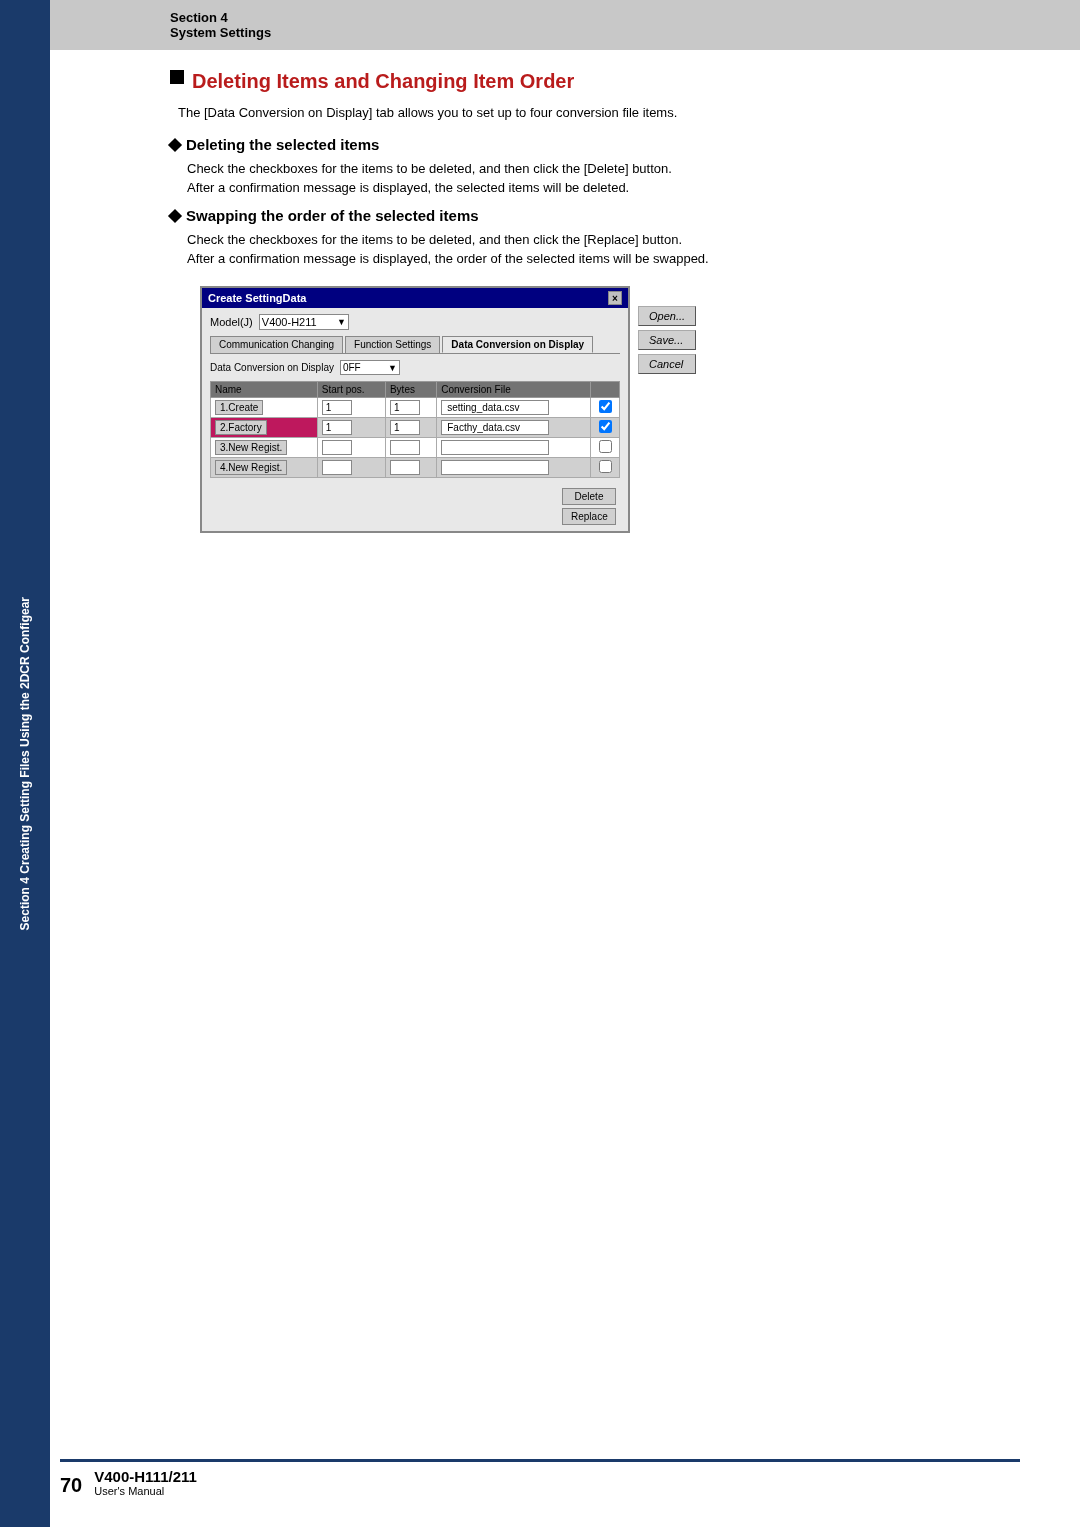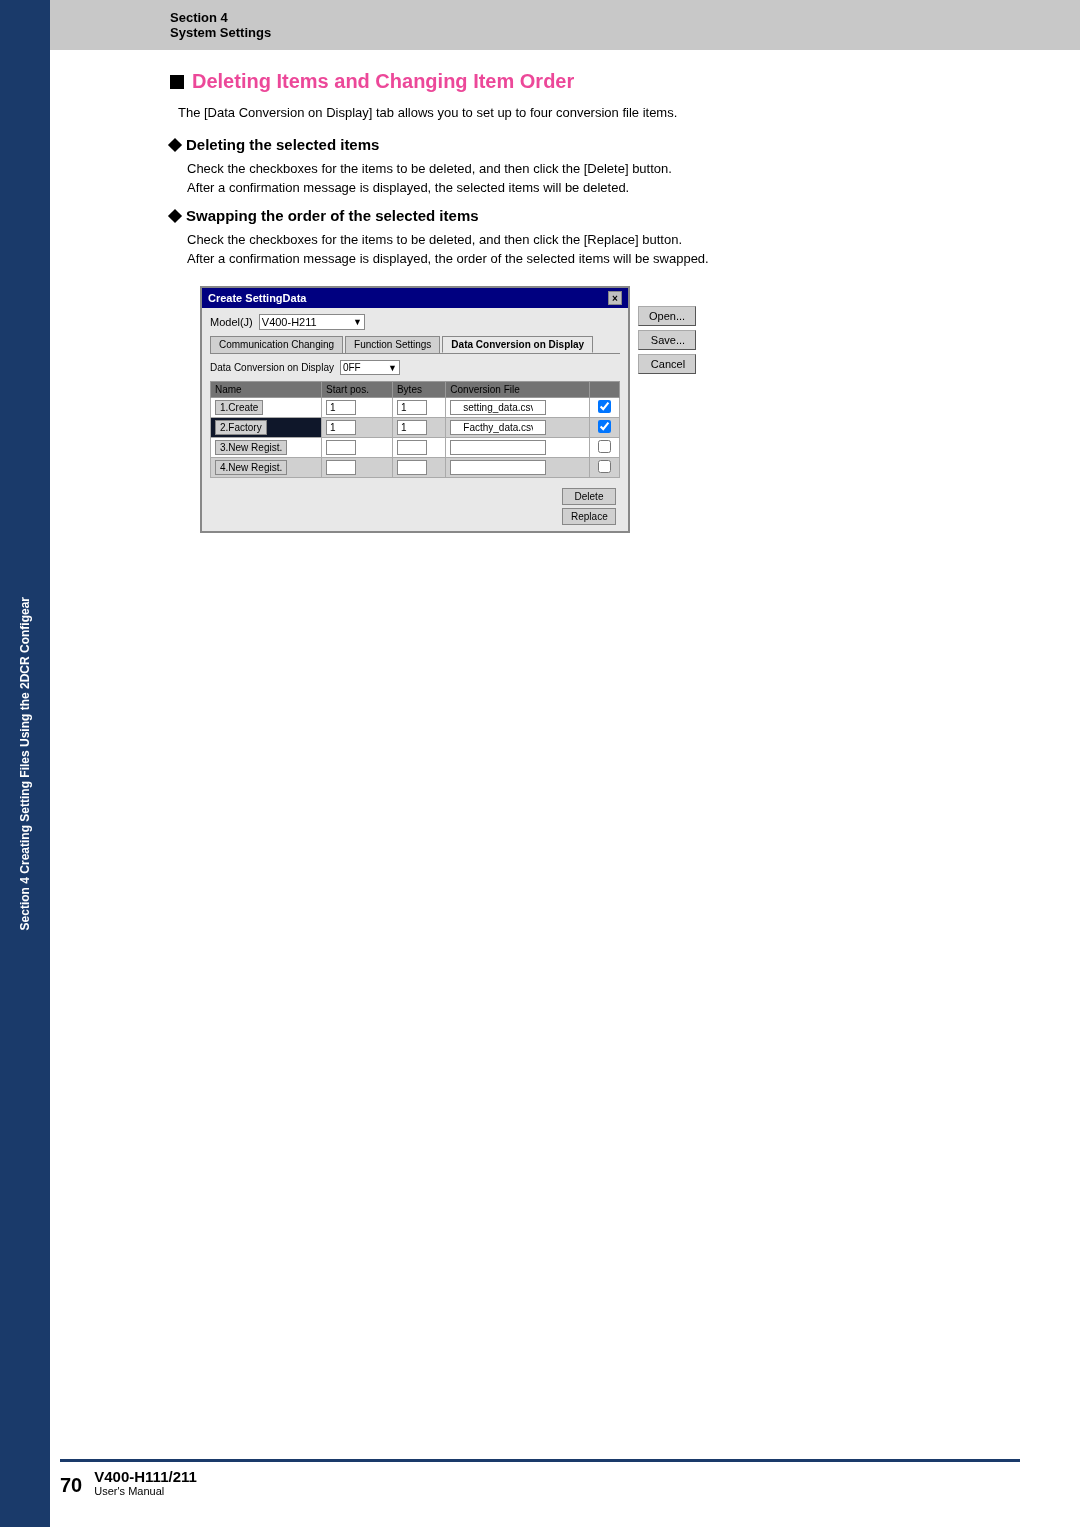--- a/index.html
+++ b/index.html
@@ -35,24 +35,23 @@
 
     
     .main-content {
       padding: 20px 60px 20px 170px;
     }
 
     
     .chapter-heading {
       font-size: 20px;
       font-weight: bold;
-      color: #ec4899;
+      color: #b91c1c;
       margin-bottom: 12px;
       display: flex;
-      align-items: center;
       gap: 8px;
     }
 
     .black-square {
       display: inline-block;
       width: 14px;
       height: 14px;
       background: #000;
       flex-shrink: 0;
     }
@@ -144,21 +143,21 @@
 
     .model-label {
       font-size: 11px;
     }
 
     .model-select {
       background: #fff;
       border: 1px solid #888;
       padding: 1px 2px;
       font-size: 11px;
-      width: 106px;
+      width: 90px;
       display: flex;
       align-items: center;
       justify-content: space-between;
     }
 
     .select-arrow {
       font-size: 9px;
     }
 
     
@@ -273,21 +272,22 @@
       padding-top: 20px;
     }
 
     .side-btn {
       background: #d0d0d0;
       border: 1px outset #aaa;
       padding: 3px 10px;
       font-size: 11px;
       cursor: pointer;
       min-width: 54px;
-      text-align: right;
+      text-align: left;
+      font-style: italic;
     }
 
     
     .vertical-sidebar {
       position: absolute;
       left: 0;
       top: 0;
       width: 50px;
       height: 100%;
       background: #1a3a6a;
@@ -341,23 +341,23 @@
       background: #fff;
       border: 1px solid #888;
       padding: 1px 3px;
       font-size: 10px;
       width: 30px;
     }
 
     .conv-file-field {
       background: #fff;
       border: 1px solid #888;
-      padding: 1px 12px;
-      font-size: 10px;
-      width: 96px;
+      padding: 1px 5px;
+      font-size: 10px;
+      width: 108px;
     }
   </style>
 </head>
 <body>
 
 <div class="vertical-sidebar">
   <span class="vertical-text">Section 4  Creating Setting Files Using the 2DCR Configear</span>
 </div>
 
 <div class="section-header">
@@ -451,21 +451,21 @@
                 <input class="input-field" type="text" value="1" style="">
               </td>
               <td>
                 <input class="conv-file-field" type="text" value="setting_data.csv" style="">
               </td>
               <td class="checkbox-cell">
                 <input type="checkbox" checked="" style="">
               </td>
             </tr>
             <tr style="background:#d0d0d0;">
-              <td style="background:#0f172a;margin-left:18px;">
+              <td style="background:#be185d;margin-left:18px;">
                 <button class="row-btn">2.Factory</button>
               </td>
               <td style="background:#d0d0d0;">
                 <input class="input-field" type="text" value="1" style="">
               </td>
               <td style="background:#d0d0d0;">
                 <input class="input-field" type="text" value="1" style="">
               </td>
               <td style="background:#d0d0d0;">
                 <input class="conv-file-field" type="text" value="Facthy_data.csv" style="">

